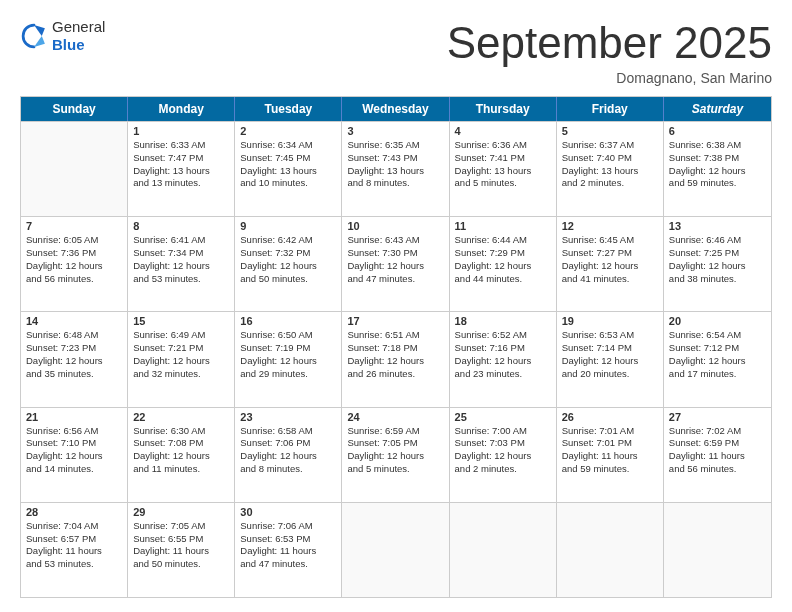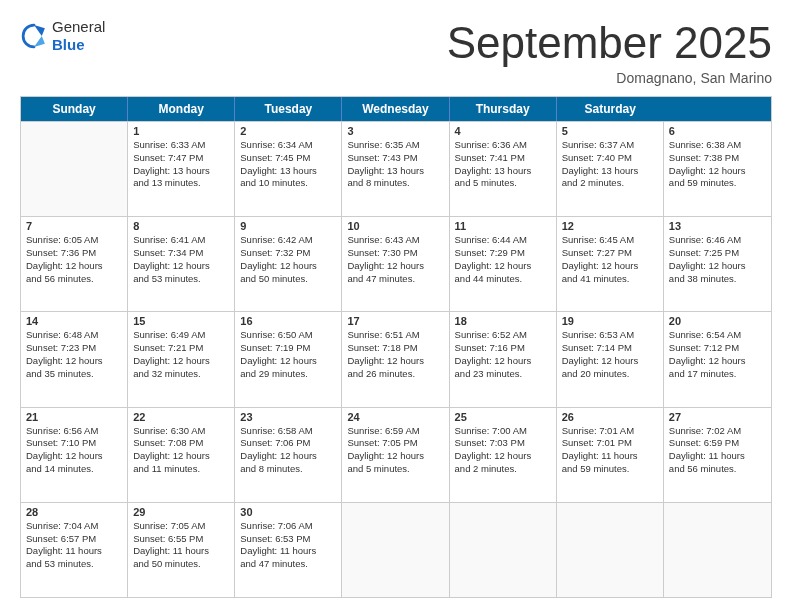--- a/index.html
+++ b/index.html
@@ -63,21 +63,21 @@
       background: #0369a1;
     }
     .cal-header-cell {
       color: white;
       font-size: 12px;
       font-weight: bold;
       padding: 5px 4px;
       text-align: center;
       border-right: 1px solid #5580cc;
     }
-    .cal-header-cell:last-child { border-right: none; }
+    .cal-header-cell:last-child { border-right: none; font-style: italic; }
     .cal-body {
       display: flex;
       flex-direction: column;
       flex: 1;
     }
     .cal-row {
       display: grid;
       grid-template-columns: repeat(7, 1fr);
       flex: 1;
       border-top: 1px solid #ccc;
@@ -125,20 +125,21 @@
     </div>
   </div>
 
   <div class="calendar">
     <div class="cal-header">
       <div class="cal-header-cell">Sunday</div>
       <div class="cal-header-cell">Monday</div>
       <div class="cal-header-cell">Tuesday</div>
       <div class="cal-header-cell">Wednesday</div>
       <div class="cal-header-cell">Thursday</div>
+      <div class="cal-header-cell">Friday</div>
       <div class="cal-header-cell">Saturday</div>
     </div>
     <div class="cal-body" id="cal-body">
     <div class="cal-row">
           <div class="cal-cell empty"></div>
           <div class="cal-cell">
             <span class="day-num">1</span>
             <span class="cell-line">Sunrise: 6:33 AM</span>
             <span class="cell-line">Sunset: 7:47 PM</span>
             <span class="cell-line">Daylight: 13 hours</span>

